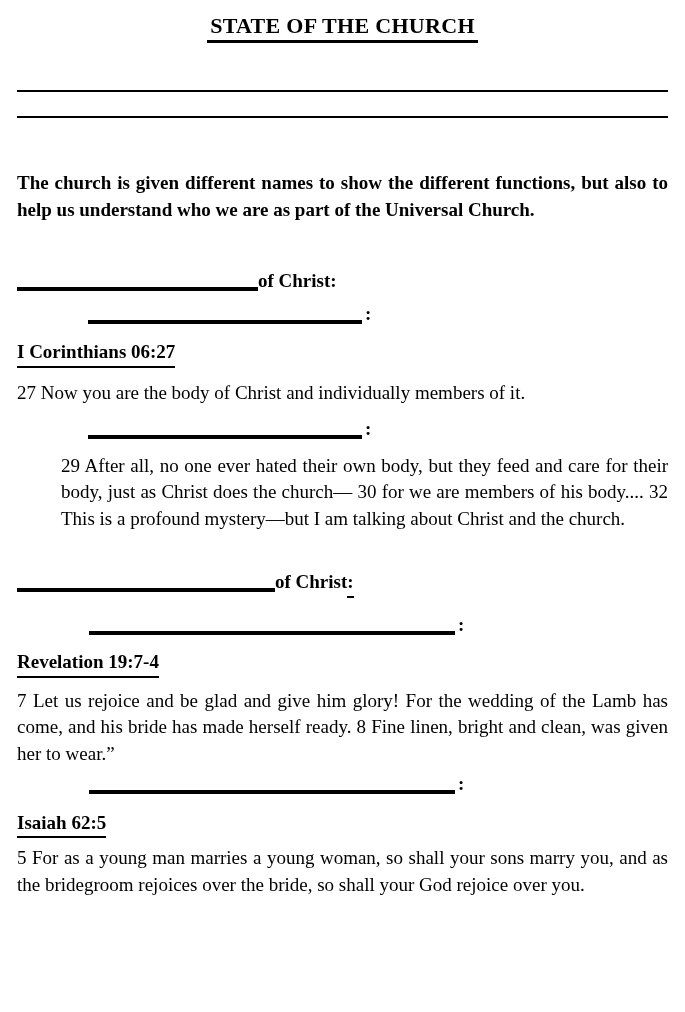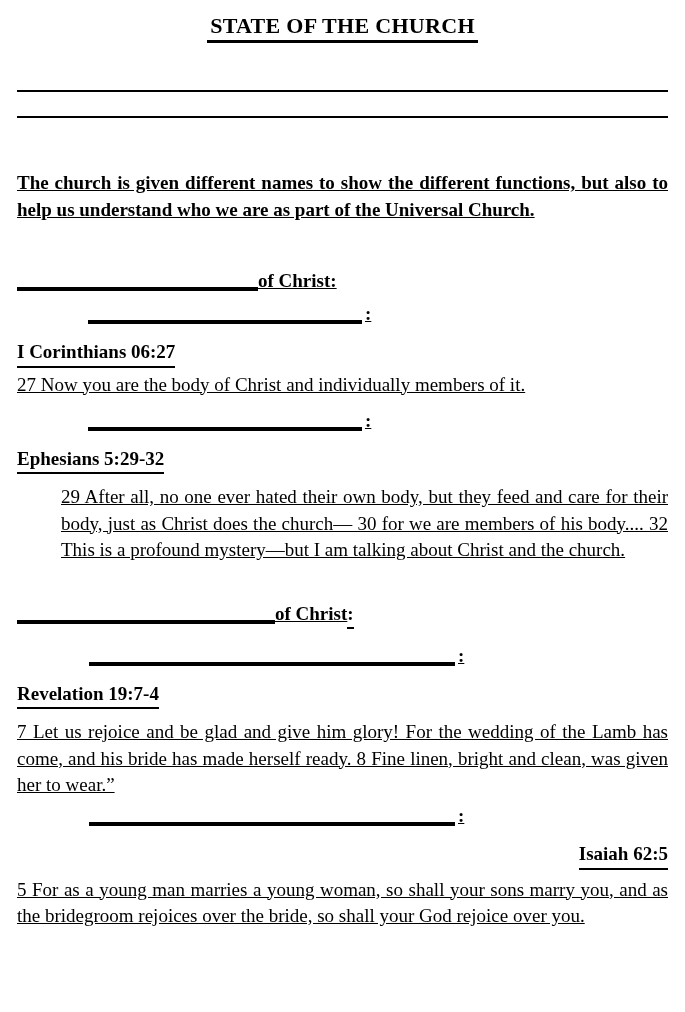--- a/index.html
+++ b/index.html
@@ -8,21 +8,20 @@
     width: 685px;
     height: 1012px;
     box-sizing: border-box;
     padding: 13px 17px 0 17px;
     background: #ffffff;
     color: #000000;
     font-family: "Liberation Serif", "DejaVu Serif", serif;
     font-size: 19px;
     line-height: 26.5px;
     overflow: hidden;
-    text-decoration: underline;
   }
   .title-wrap { text-align: center; margin: 0; line-height: 26px; }
   .doc-title {
     display: inline-block;
     font-size: 22px;
     font-weight: bold;
     letter-spacing: 0.3px;
     border-bottom: 3px solid #000000;
     padding: 0 3px 1px 3px;
   }
@@ -49,26 +48,26 @@
   .cl-2 { margin-top: 10px; margin-left: 71px; }
   .cl-2 .bar { width: 274px; }
   .cl-3 { margin-top: 14px; margin-left: 72px; }
   .cl-3 .bar { width: 366px; }
   .cl-4 { margin-top: 4px;  margin-left: 72px; }
   .cl-4 .bar { width: 366px; }
   .ref-line { font-weight: bold; }
   .ref { display: inline-block; border-bottom: 2.5px solid #000000; }
   .u-colon { display: inline-block; border-bottom: 2.5px solid #000000; }
   .r-1 { margin-top: 12px; }
-  .v-1 { margin-top: 4px; }
+  .v-1 { margin-top: 12px; }
   .r-2 { margin-top: 11px; }
   .v-2 { margin-top: 10px; margin-left: 44px; }
   .r-3 { margin-top: 11px; }
   .v-3 { margin-top: 10px; }
-  .r-4 { margin-top: 12px; text-align: right; }
+  .r-4 { margin-top: 12px; }
   .v-4 { margin-top: 7px; }
 </style>
 </head>
 <body>
 
 <div class="page">
 
   <div class="title-wrap">
     <span class="doc-title">STATE OF THE CHURCH</span>
   </div>
@@ -81,21 +80,20 @@
   <p class="name-line"><span class="blank-bar bar"></span><span>of Christ:</span></p>
 
   <p class="colon-line cl-1"><span class="blank-bar bar"></span><span class="gap"></span><span>:</span></p>
 
   <p class="ref-line r-1"><span class="ref">I Corinthians 06:27</span></p>
 
   <p class="v-1">27 Now you are the body of Christ and individually members of it.</p>
 
   <p class="colon-line cl-2"><span class="blank-bar bar"></span><span class="gap"></span><span>:</span></p>
 
-  <p class="ref-line r-2"><span class="ref">Ephesians 5:29-32</span></p>
 
   <p class="v-2 justified">29 After all, no one ever hated their own body, but they feed and care for their body, just as Christ does the church— 30 for we are members of his body.... 32 This is a profound mystery—but I am talking about Christ and the church.</p>
 
   <p class="name-line-2"><span class="blank-bar bar"></span><span>of Christ</span><span class="u-colon">:</span></p>
 
   <p class="colon-line cl-3"><span class="blank-bar bar"></span><span class="gap"></span><span>:</span></p>
 
   <p class="ref-line r-3"><span class="ref">Revelation 19:7-4</span></p>
 
   <p class="v-3 justified">7 Let us rejoice and be glad and give him glory! For the wedding of the Lamb has come, and his bride has made herself ready. 8 Fine linen, bright and clean, was given her to wear.”</p>

